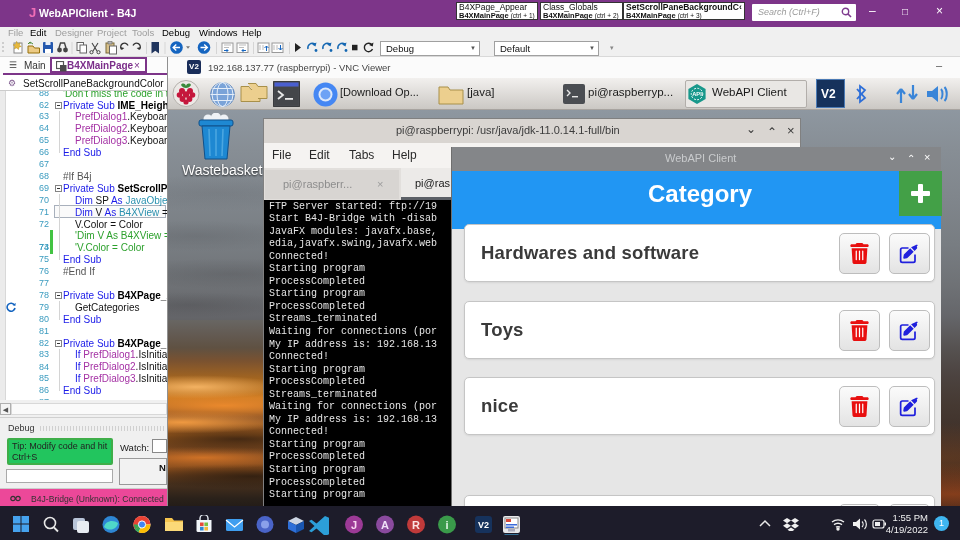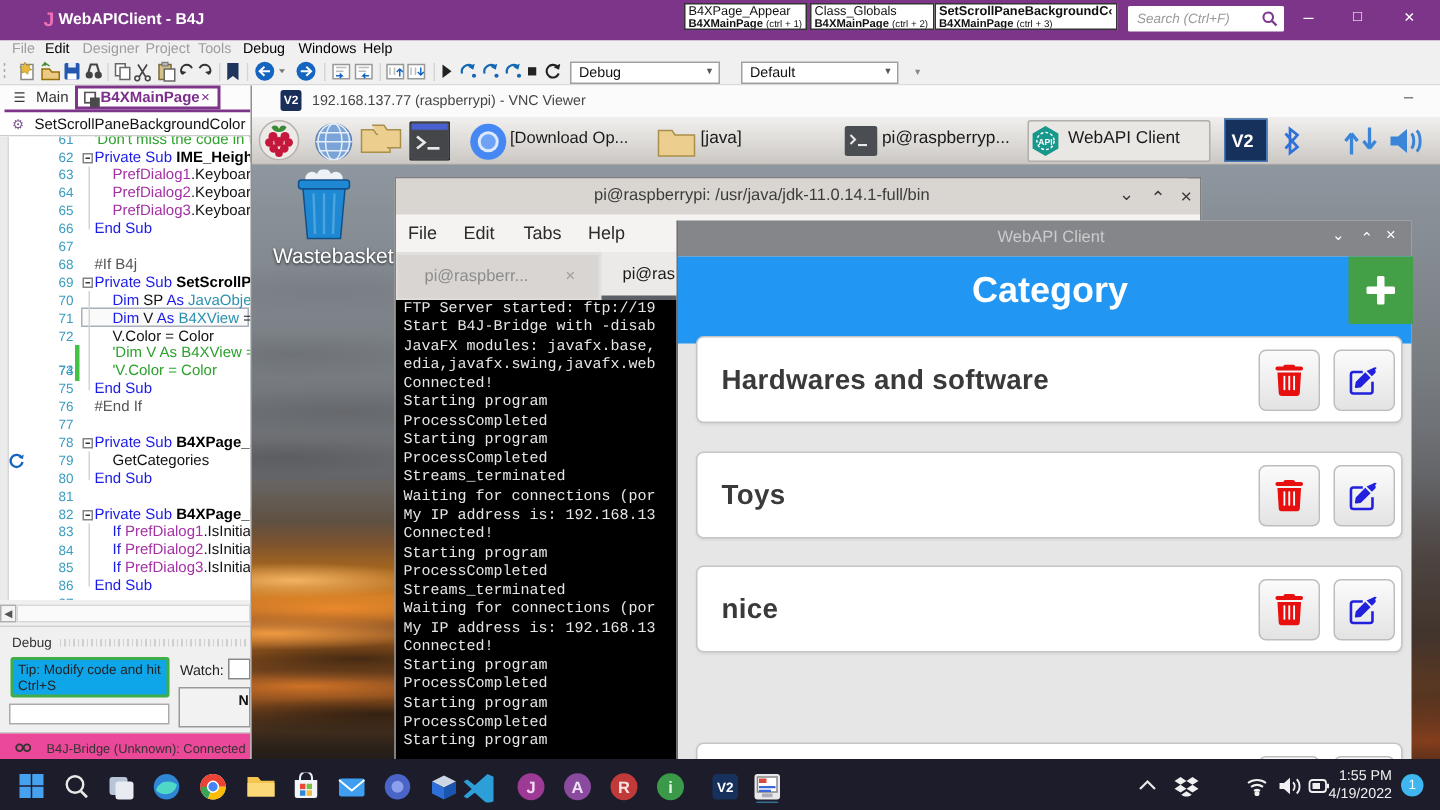--- a/index.html
+++ b/index.html
@@ -227,21 +227,21 @@
   <div class="abs" id="code">
     <div class="abs" id="gut"></div>
 
     <div class="abs" style="left:54px;top:114.2px;width:112px;height:13px;border:1px solid #a8b0bc;background:#fafafa;"></div>
 
     <div class="abs" style="left:59px;top:20px;width:1px;height:42px;background:#d4d4d4;"></div>
     <div class="abs" style="left:59px;top:103px;width:1px;height:66px;background:#d4d4d4;"></div>
     <div class="abs" style="left:59px;top:210px;width:1px;height:19px;background:#d4d4d4;"></div>
     <div class="abs" style="left:59px;top:258px;width:1px;height:42px;background:#d4d4d4;"></div>
 
-    <span class="ln" style="left:19px;top:-3.4px;">61</span>
+    <span class="ln" style="left:19px;top:-3.4px;">88</span>
     <span class="ln" style="left:19px;top:8.5px;">62</span>
     <span class="ln" style="left:19px;top:20.4px;">63</span>
     <span class="ln" style="left:19px;top:32.3px;">64</span>
     <span class="ln" style="left:19px;top:44.2px;">65</span>
     <span class="ln" style="left:19px;top:56.1px;">66</span>
     <span class="ln" style="left:19px;top:68px;">67</span>
     <span class="ln" style="left:19px;top:79.9px;">68</span>
     <span class="ln" style="left:19px;top:91.8px;">69</span>
     <span class="ln" style="left:19px;top:103.7px;">70</span>
     <span class="ln" style="left:19px;top:115.6px;">71</span>
@@ -300,21 +300,21 @@
   </div>
 
   <div class="abs" id="hscroll">
     <div class="abs" style="left:0;top:3px;width:11px;height:12px;border:1px solid #b0b0b0;background:#f4f4f4;font-size:7px;color:#555;text-align:center;line-height:11px;">◀</div>
     <div class="abs" style="left:11px;top:3px;width:156px;height:12px;border:1px solid #d8d8d8;background:#fafafa;"></div>
   </div>
 
   <div class="abs" id="debugpan">
     <span class="abs" style="left:8px;top:5px;font-size:9px;color:#333;">Debug</span>
     <div class="abs" style="left:40px;top:8px;width:124px;height:5px;background:repeating-linear-gradient(90deg,#d0d0d0 0 1px,transparent 1px 3px);"></div>
-    <div class="abs" style="left:7px;top:20px;width:106px;height:27px;border:2px solid #3fae49;background:#0ea5e9;border-radius:2px;">
+    <div class="abs" style="left:7px;top:20px;width:106px;height:27px;border:2px solid #3fae49;background:#22c55e;border-radius:2px;">
       <div class="abs" style="left:3px;top:1px;font-size:9px;color:#222;line-height:11px;">Tip: Modify code and hit<br>Ctrl+S</div>
     </div>
     <span class="abs" style="left:120px;top:24px;font-size:9.5px;color:#222;">Watch:</span>
     <div class="abs" style="left:152px;top:21px;width:15px;height:14px;background:#fff;border:1px solid #888;"></div>
     <div class="abs" style="left:119px;top:40px;width:48px;height:27px;background:#f2f2f2;border:1px solid #999;">
       <span class="abs" style="left:39px;top:3px;font-size:9.5px;font-weight:bold;color:#111;">N</span>
     </div>
     <div class="abs" style="left:6px;top:51px;width:107px;height:14px;background:#fff;border:1px solid #aaa;"></div>
   </div>
 

